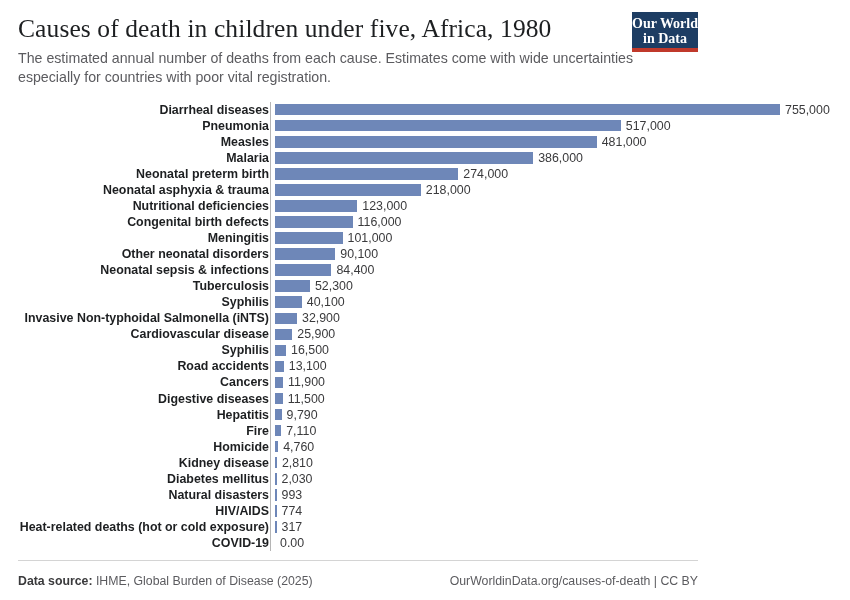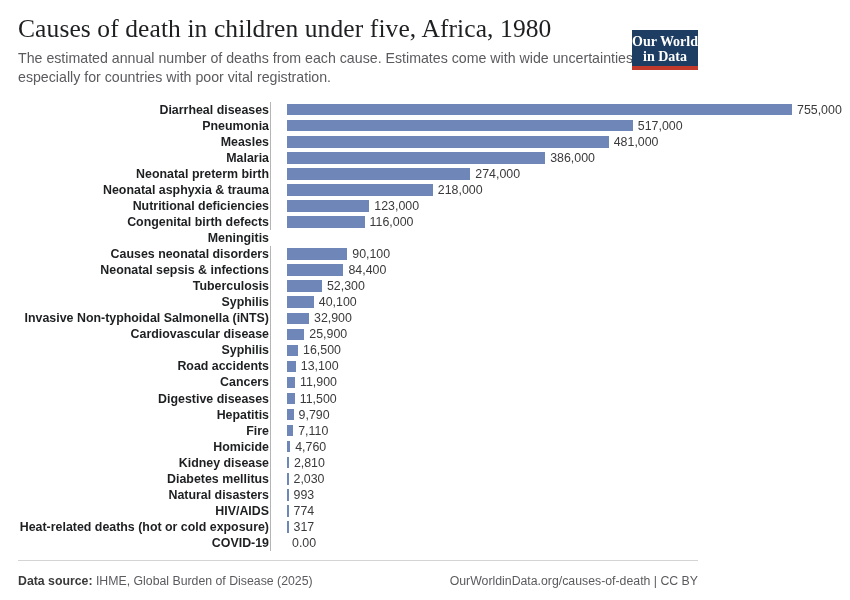--- a/index.html
+++ b/index.html
@@ -47,21 +47,20 @@
     background: #1d3d63;
     color: #ffffff;
     font-family: "Liberation Serif", serif;
     font-weight: 700;
     font-size: 14px;
     line-height: 1.08;
     text-align: center;
     padding-top: 4px;
     box-sizing: border-box;
     border-bottom: 4px solid #c0392b;
-    margin-top: 18px;
   }
   .owid-logo span {
     display: block;
   }
   .chart-area {
     position: relative;
     margin-top: 14px;
     height: 452px;
   }
   .rows {
@@ -84,21 +83,21 @@
     box-sizing: border-box;
     flex: none;
   }
   .row-bar-wrap {
     position: relative;
     flex: 1 1 auto;
     height: 16.05px;
     display: flex;
     align-items: center;
     border-left: 1px solid #b5b5b5;
-    padding-left: 16px;
+    padding-left: 4px;
   }
   .bar {
     height: 11.5px;
     background: #6e87b8;
   }
   .bar-value {
     font-size: 12.4px;
     color: #3a3a3c;
     margin-left: 5px;
     white-space: nowrap;
@@ -188,23 +187,27 @@
         </div>
         <div class="row">
           <div class="row-label">Congenital birth defects</div>
           <div class="row-bar-wrap">
             <div class="bar" style="width: 77.5894px; background: rgb(110, 135, 184);"></div>
             <div class="bar-value">116,000</div>
           </div>
         </div>
         <div class="row">
           <div class="row-label">Meningitis</div>
-        </div>
-        <div class="row">
-          <div class="row-label">Causes neonatal disorders</div>
+          <div class="row-bar-wrap">
+            <div class="bar" style="width: 67.5563px; background: rgb(110, 135, 184);"></div>
+            <div class="bar-value">101,000</div>
+          </div>
+        </div>
+        <div class="row">
+          <div class="row-label">Other neonatal disorders</div>
           <div class="row-bar-wrap">
             <div class="bar" style="width: 60.2656px; background: rgb(110, 135, 184);"></div>
             <div class="bar-value">90,100</div>
           </div>
         </div>
         <div class="row">
           <div class="row-label">Neonatal sepsis &amp; infections</div>
           <div class="row-bar-wrap">
             <div class="bar" style="width: 56.453px; background: rgb(110, 135, 184);"></div>
             <div class="bar-value">84,400</div>

